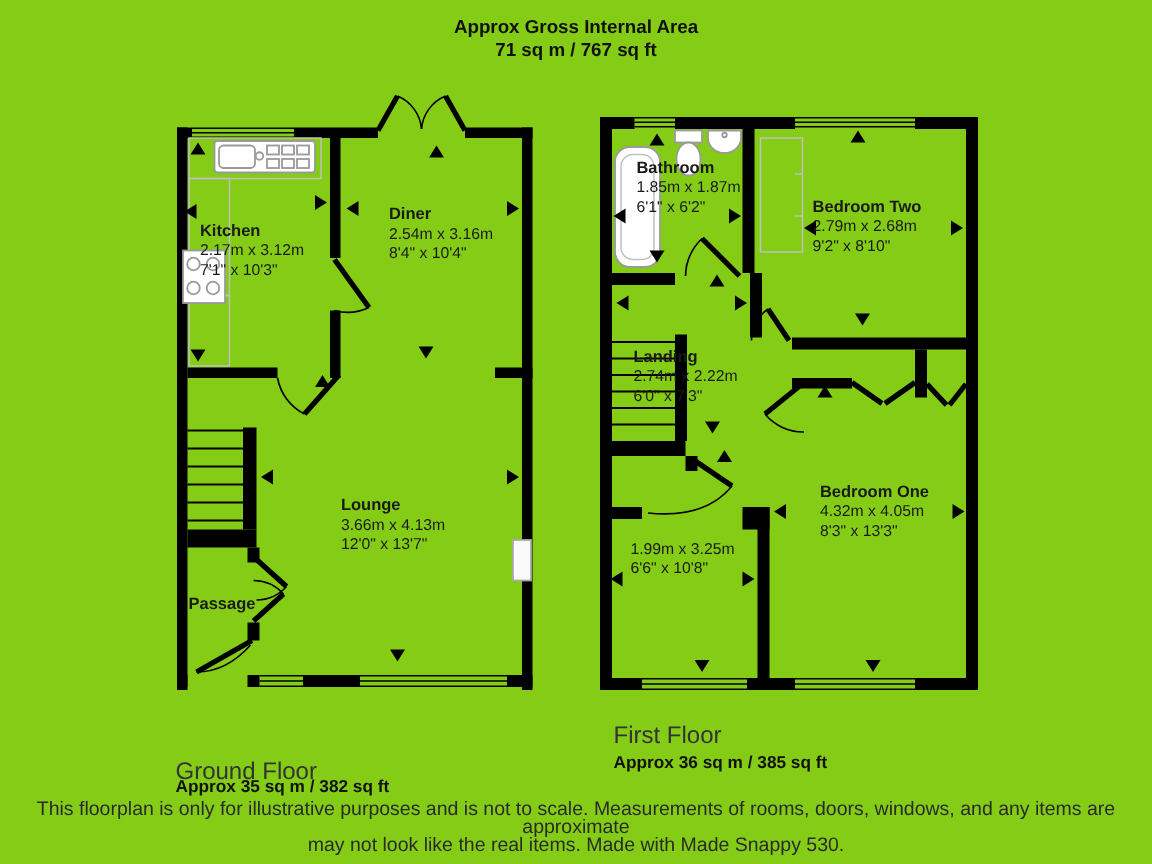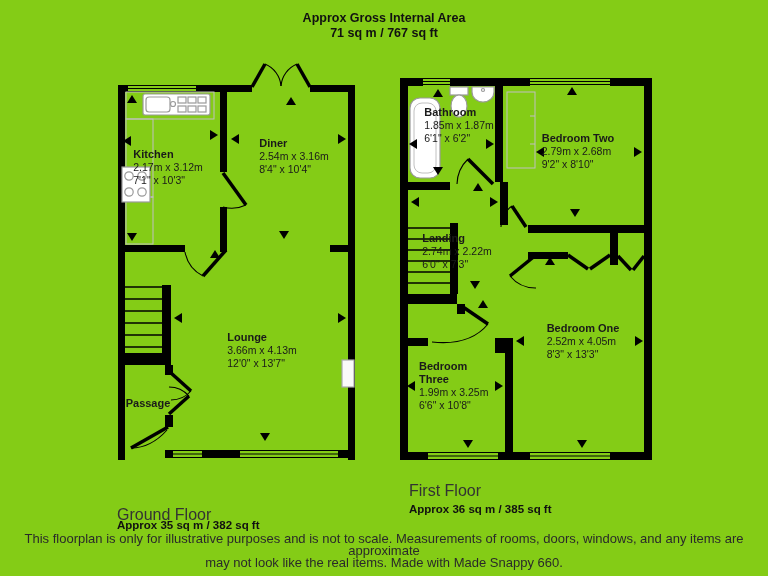--- a/index.html
+++ b/index.html
@@ -277,33 +277,32 @@
       <div class="room-dims">2.79m x 2.68m</div>
       <div class="room-dims">9'2" x 8'10"</div>
     </div>
     <div class="room-label" style="left:57px;top:128px;margin-top:48px;">
       <div class="room-name">Landing</div>
       <div class="room-dims">2.74m x 2.22m</div>
       <div class="room-dims">6'0" x 7'3"</div>
     </div>
     <div class="room-label" style="left:183px;top:266px;">
       <div class="room-name">Bedroom One</div>
-      <div class="room-dims">2.52m x 4.05m</div>
+      <div class="room-dims">4.32m x 4.05m</div>
       <div class="room-dims">8'3" x 13'3"</div>
     </div>
     <div class="room-label wrap" style="left:55px;top:304px;">
-      <div class="room-name">Bedroom Three</div>
       <div class="room-dims">1.99m x 3.25m</div>
       <div class="room-dims">6'6" x 10'8"</div>
     </div>
   </div>
 
   <div class="caption-title" style="left:117px;top:506px;">Ground Floor</div>
   <div class="caption-area" style="left:117px;top:503px;margin-top:16px;">Approx 35 sq m / 382 sq ft</div>
   <div class="caption-title" style="left:409px;top:482px;">First Floor</div>
   <div class="caption-area" style="left:409px;top:503px;">Approx 36 sq m / 385 sq ft</div>
 
   <div class="footer">
     <div>This floorplan is only for illustrative purposes and is not to scale. Measurements of rooms, doors, windows, and any items are approximate</div>
-    <div>may not look like the real items. Made with Made Snappy 660.</div>
+    <div>may not look like the real items. Made with Made Snappy 530.</div>
   </div>
 
 </div>
 
 </body></html>

